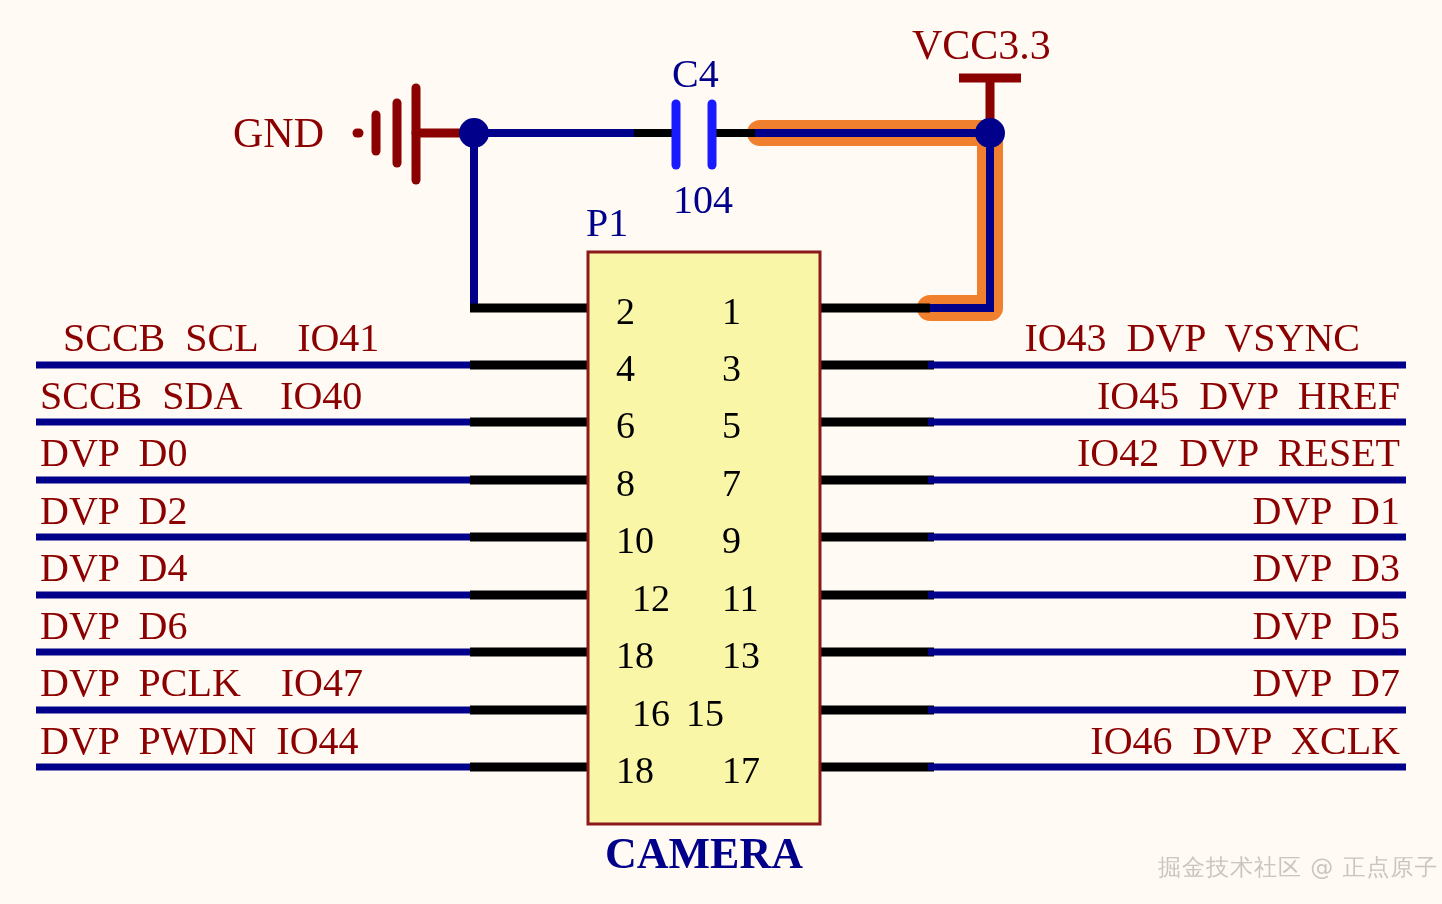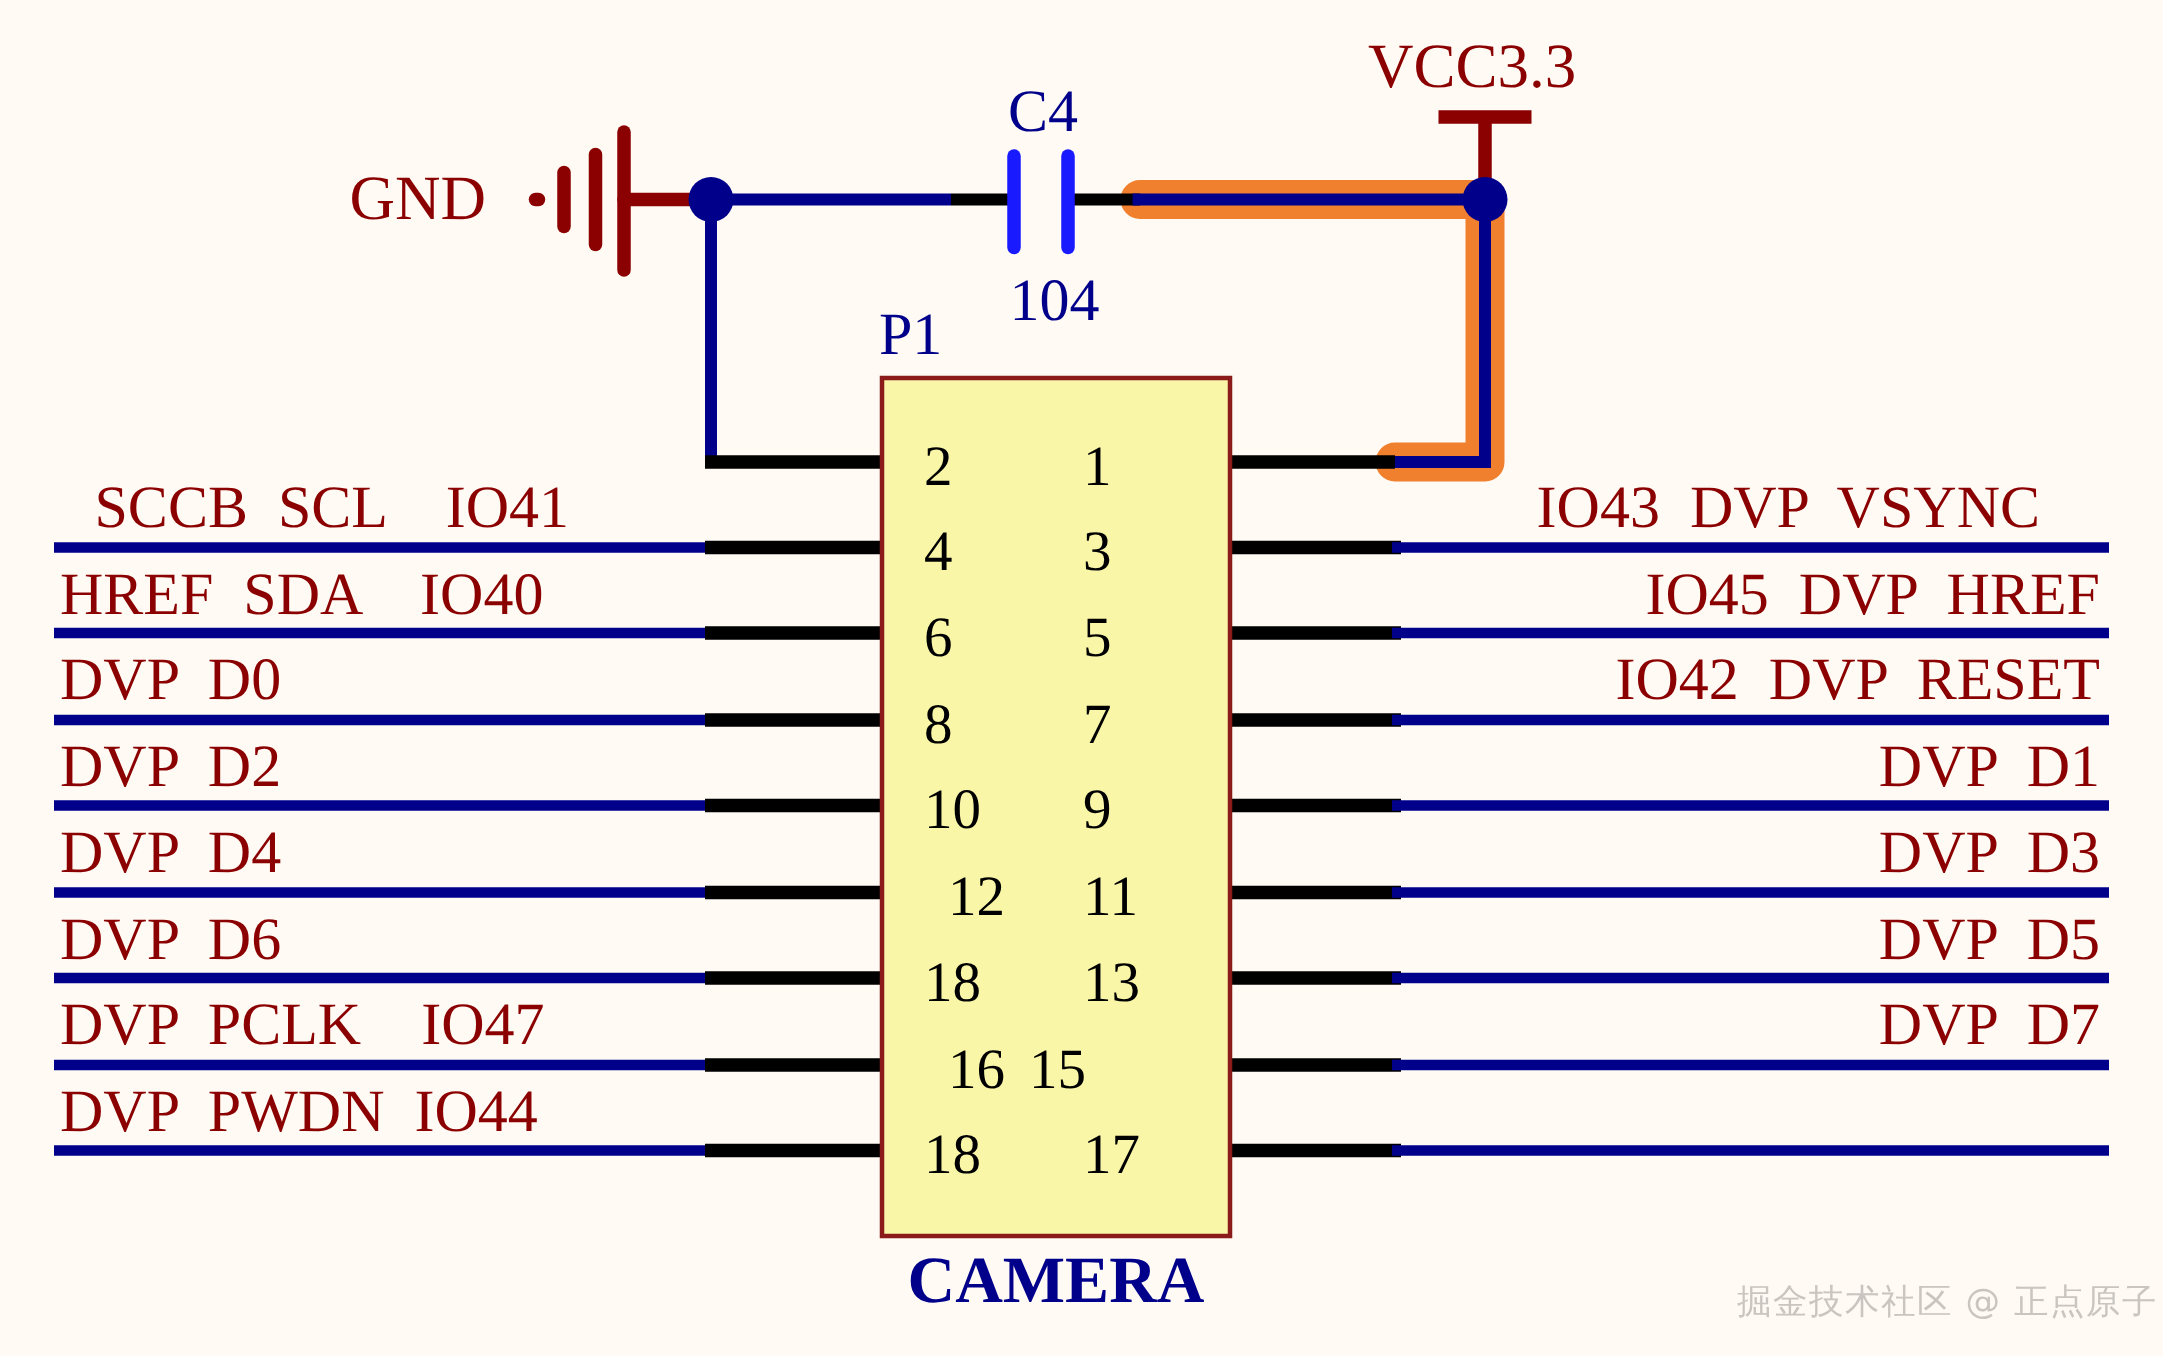--- a/index.html
+++ b/index.html
@@ -188,31 +188,32 @@
   <div class="txt pin-num" style="left:722px; top:349px; width:62px; text-align:left;">3</div>
   <div class="txt pin-num" style="left:722px; top:406px; width:62px; text-align:left;">5</div>
   <div class="txt pin-num" style="left:722px; top:464px; width:62px; text-align:left;">7</div>
   <div class="txt pin-num" style="left:722px; top:521px; width:62px; text-align:left;">9</div>
   <div class="txt pin-num" style="left:722px; top:579px; width:62px; text-align:left;">11</div>
   <div class="txt pin-num" style="left:722px; top:636px; width:62px; text-align:left;">13</div>
   <div class="txt pin-num" style="left:686px; top:694px; width:62px; text-align:left;">15</div>
   <div class="txt pin-num" style="left:722px; top:751px; width:62px; text-align:left;">17</div>
 
   <div class="txt net-label left-row-label" style="left:44px; top:318px;margin-left:19px;">SCCB  SCL    IO41</div>
-  <div class="txt net-label left-row-label" style="left:40px; top:376px;">HREF  SDA    IO40</div>
+  <div class="txt net-label left-row-label" style="left:40px; top:376px;">SCCB  SDA    IO40</div>
   <div class="txt net-label left-row-label" style="left:40px; top:433px;">DVP  D0</div>
   <div class="txt net-label left-row-label" style="left:40px; top:491px;">DVP  D2</div>
   <div class="txt net-label left-row-label" style="left:40px; top:548px;">DVP  D4</div>
   <div class="txt net-label left-row-label" style="left:40px; top:606px;">DVP  D6</div>
   <div class="txt net-label left-row-label" style="left:40px; top:663px;">DVP  PCLK    IO47</div>
   <div class="txt net-label left-row-label" style="left:40px; top:721px;">DVP  PWDN  IO44</div>
 
   <div class="txt net-label right-row-label" style="left:860px; top:318px; width:500px;">IO43  DVP  VSYNC</div>
   <div class="txt net-label right-row-label" style="left:900px; top:376px; width:500px;">IO45  DVP  HREF</div>
   <div class="txt net-label right-row-label" style="left:900px; top:433px; width:500px;text-align:right;">IO42  DVP  RESET</div>
   <div class="txt net-label right-row-label" style="left:900px; top:491px; width:500px;">DVP  D1</div>
   <div class="txt net-label right-row-label" style="left:900px; top:548px; width:500px;">DVP  D3</div>
   <div class="txt net-label right-row-label" style="left:900px; top:606px; width:500px;">DVP  D5</div>
   <div class="txt net-label right-row-label" style="left:900px; top:663px; width:500px;">DVP  D7</div>
+  <div class="txt net-label right-row-label" style="left:900px; top:721px; width:500px;">IO46  DVP  XCLK</div>
 
   <div class="watermark" style="left:1158px; top:852px;">掘金技术社区 @ 正点原子</div>
 
 </div>
 
 </body></html>

